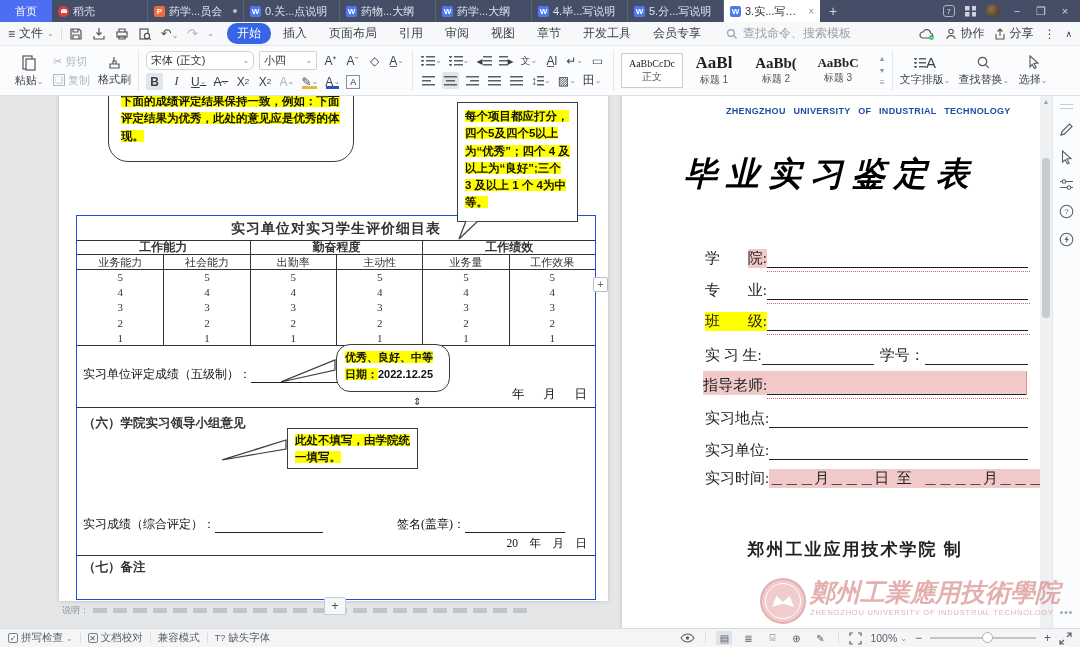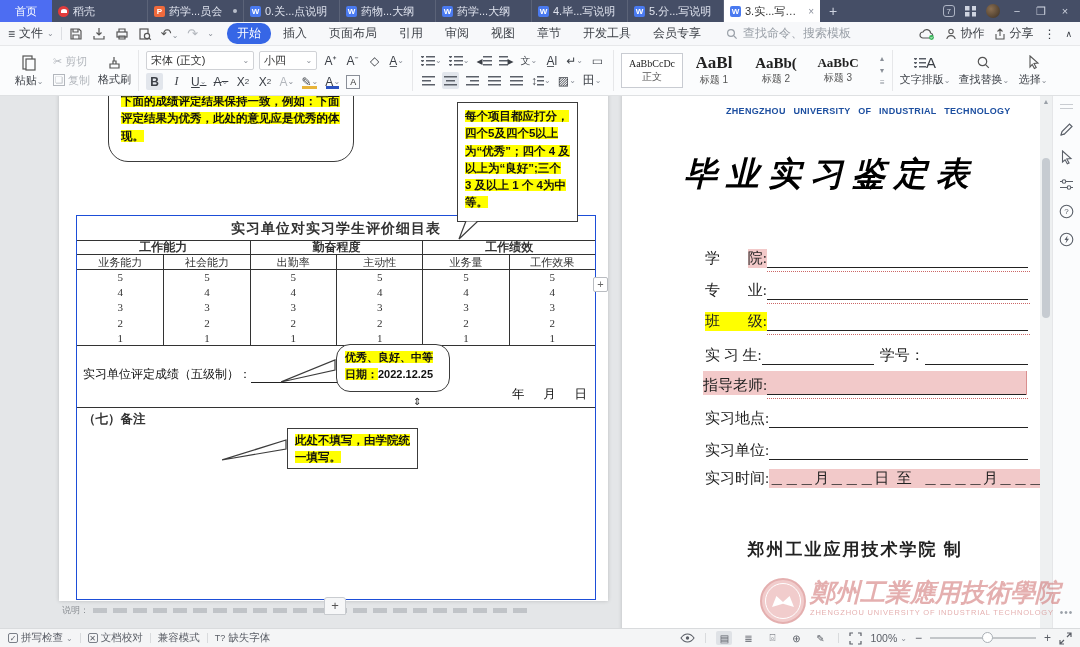--- a/index.html
+++ b/index.html
@@ -331,21 +331,21 @@
         <svg width="15" height="15" viewBox="0 0 15 15">
             <path d="M3 9h9v4H3z M6 9V6h3v3 M7 6V2" fill="none" stroke="#555" stroke-width="1.2"></path>
           </svg>
         <span>格式刷</span>
       </div>
     </div>
 
     <div class="tgroup">
       <div class="fontcol">
         <div class="frow">
-          <div class="combo" style="width:108px;">
+          <div class="combo" style="width:108px;border-radius:6px;">
               <span>宋体 (正文)</span>
               <span class="caret">⌄</span>
             </div>
           <div class="combo" style="width:58px;">
               <span>小四</span>
               <span class="caret">⌄</span>
             </div>
           <span class="fmt-btn">A⁺</span>
           <span class="fmt-btn">A⁻</span>
           <span class="fmt-btn">◇</span>
@@ -524,20 +524,32 @@
           </div>
 
         <div class="sec sec-grade">
           <div class="doc-line" style="left:6px;top:20px;">
             <span>实习单位评定成绩（五级制）：</span>
             <span class="blank" style="width:118px;"></span>
           </div>
           <div class="doc-line pre" style="right:8px;top:40px;font-size:12.5px;">年      月      日</div>
         </div>
 
+        <div class="sec sec-six">
+          <div class="secthead" style="left:6px;top:7px;">（六）学院实习领导小组意见</div>
+          <div class="doc-line" style="left:6px;top:108px;">
+            <span>实习成绩（综合评定）：</span>
+            <span class="blank" style="width:108px;"></span>
+          </div>
+          <div class="doc-line" style="left:320px;top:108px;">
+            <span>签名(盖章)：</span>
+            <span class="blank" style="width:100px;"></span>
+          </div>
+          <div class="doc-line pre" style="right:8px;top:128px;font-size:11.5px;">20    年    月    日</div>
+        </div>
 
         <div class="sec sec-seven">
           <div class="secthead" style="left:6px;top:3px;">（七）备注</div>
         </div>
       </div>
 
       <div class="callout co3">
         <span class="hlY">优秀、良好、中等</span><br>
         <span class="hlY">日期：</span><span>2022.12.25</span>
       </div>

